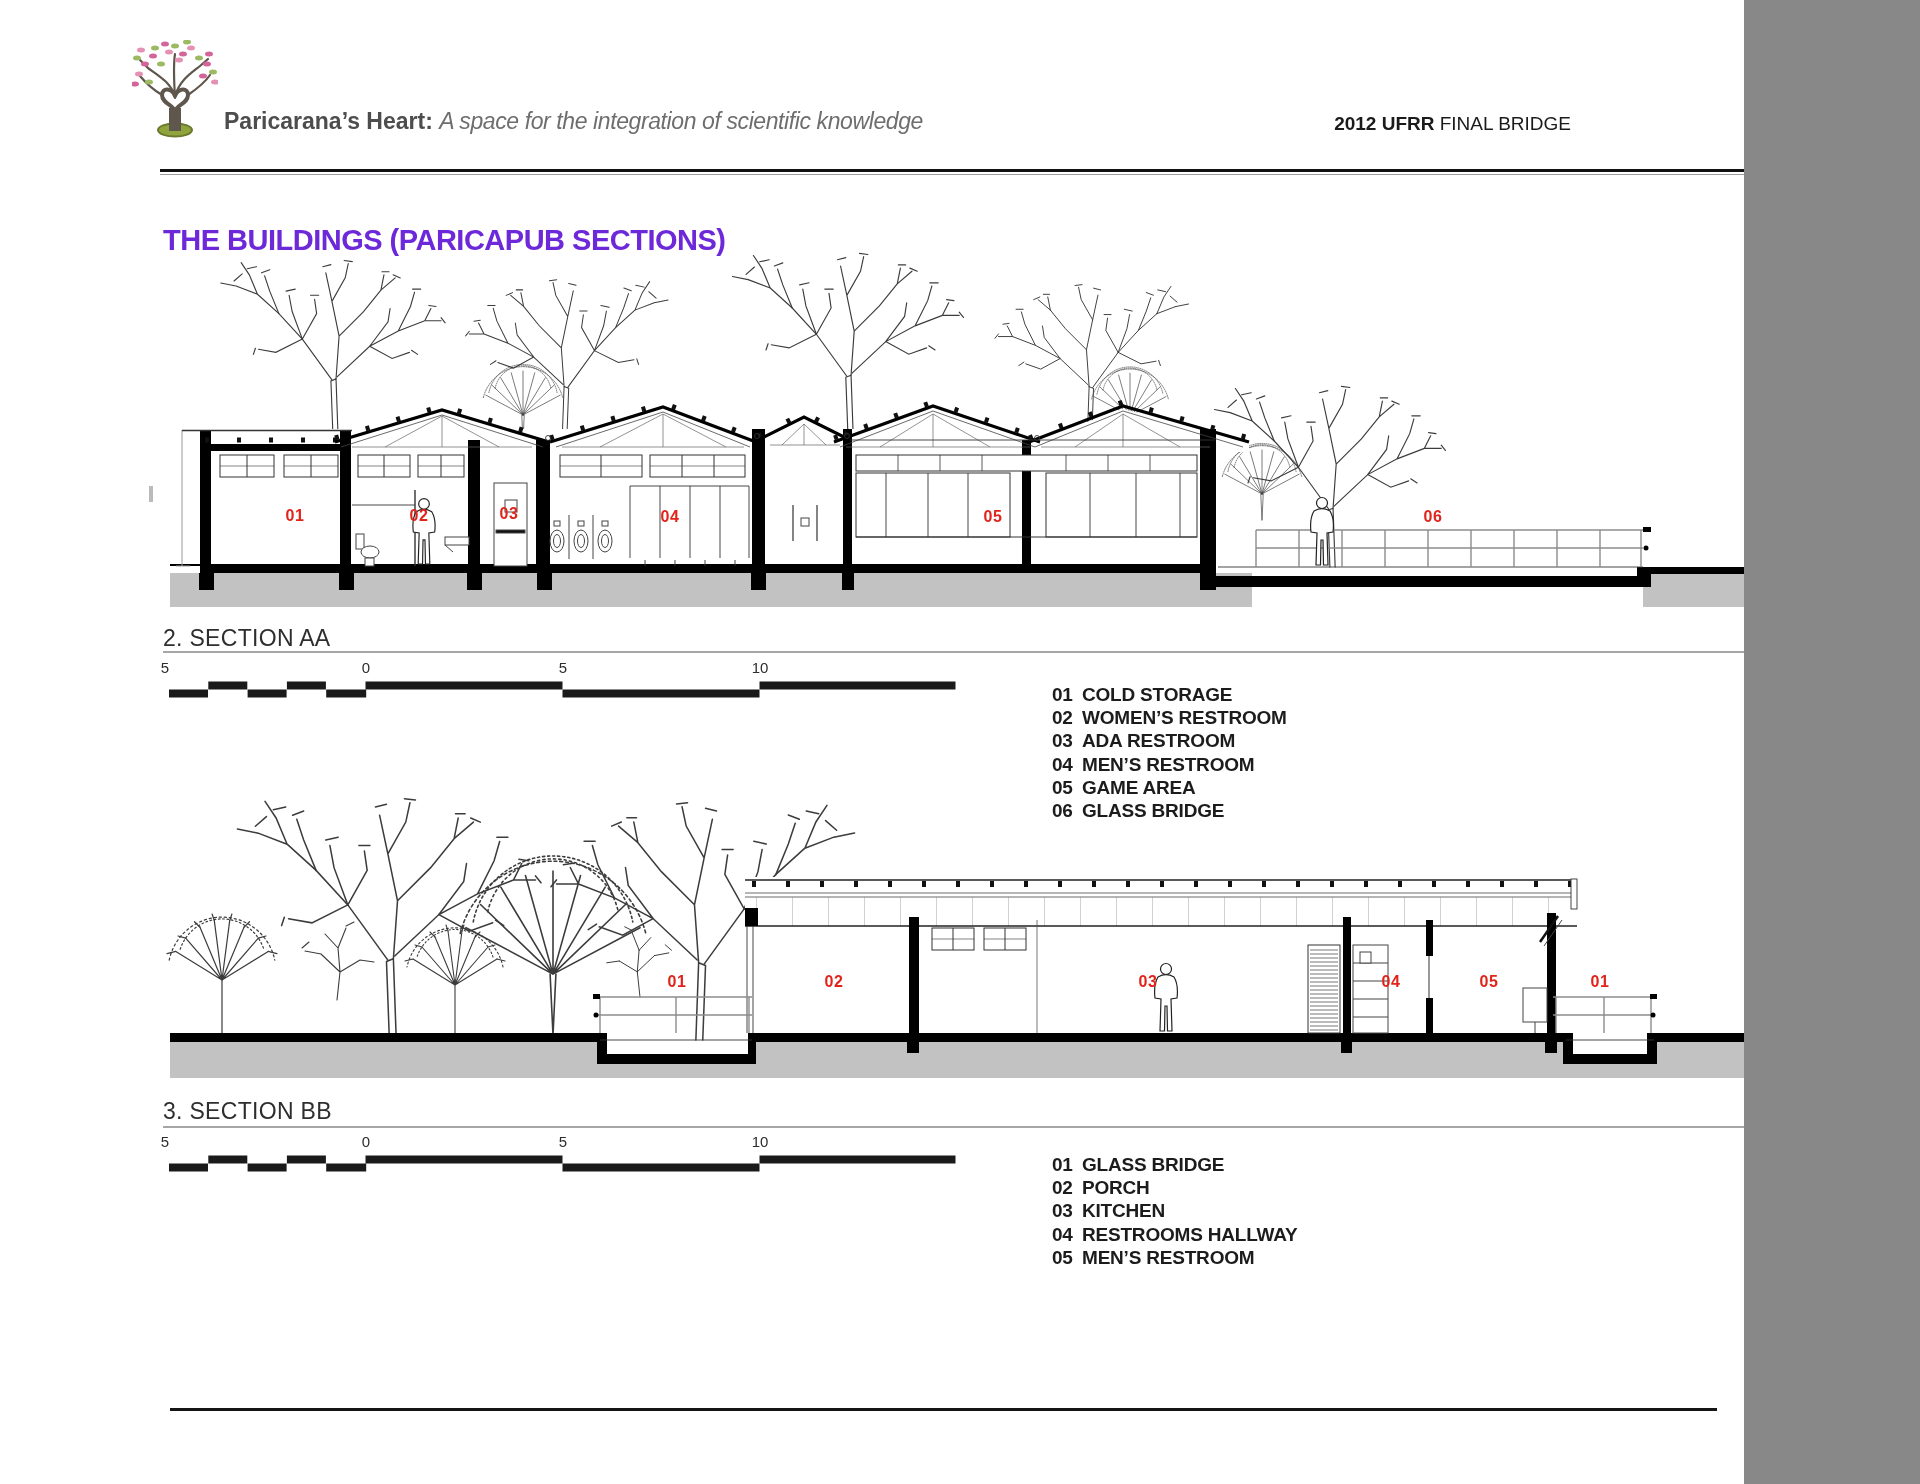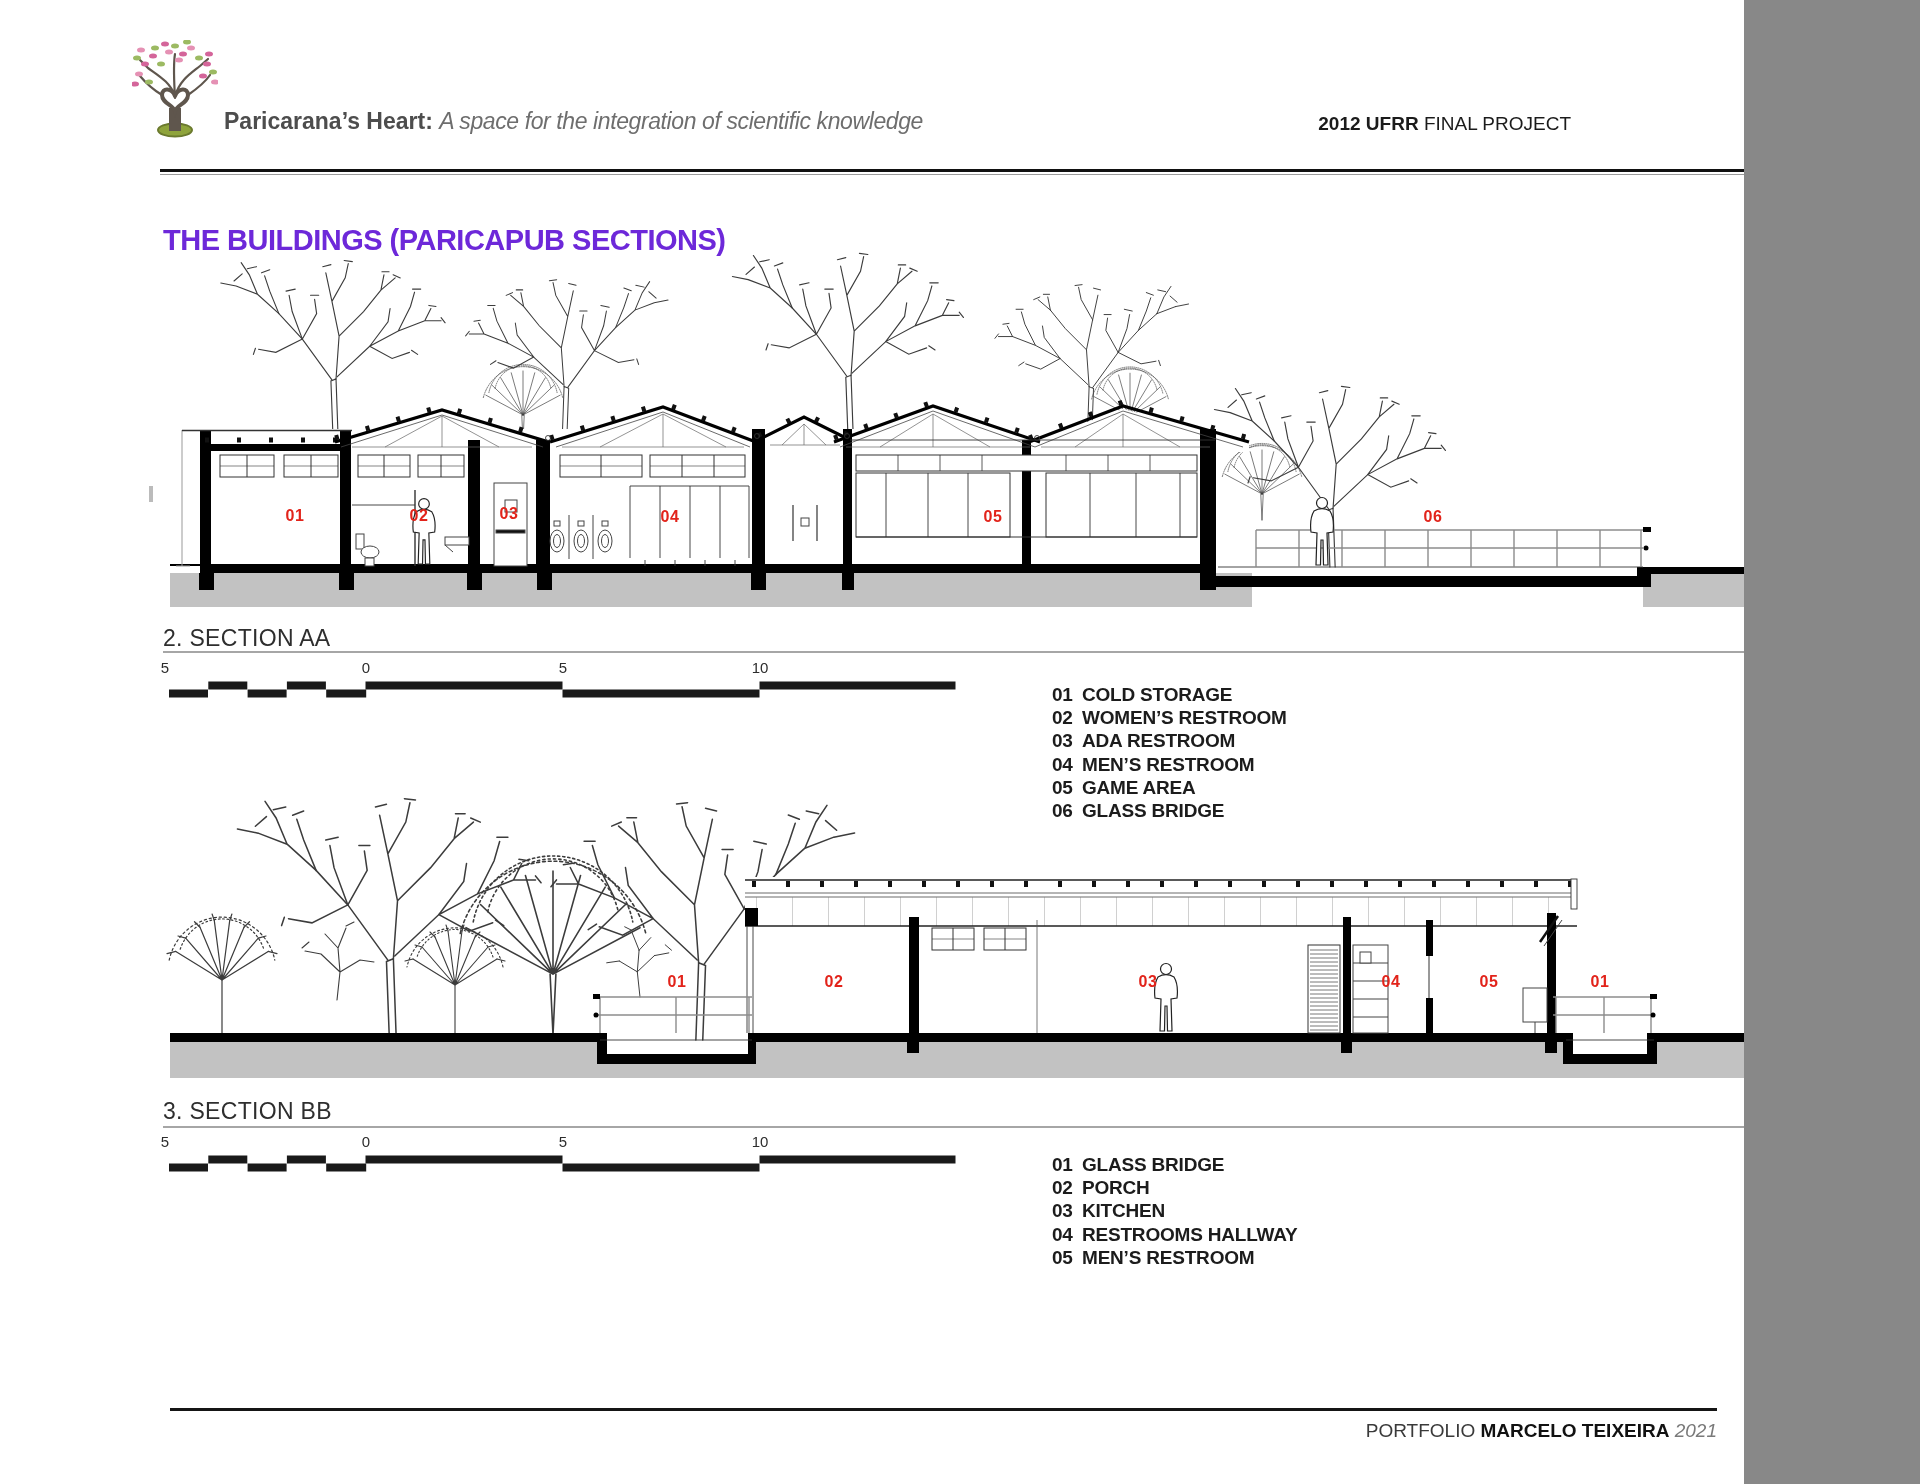--- a/index.html
+++ b/index.html
@@ -86,21 +86,21 @@
       <ellipse cx="34" cy="-30" rx="4" ry="2.5" fill="#d4659a"></ellipse>
       <ellipse cx="4" cy="-24" rx="4" ry="2.5" fill="#e591b4"></ellipse>
     </g>
   </svg>
 
   <div class="brand">
     <b>Paricarana’s Heart:</b>
     <i>A space for the integration of scientific knowledge</i>
   </div>
   <div class="project">
-    <b>2012 UFRR</b><span> FINAL PROJECT</span>
+    <b>2012 UFRR</b><span> FINAL BRIDGE</span>
   </div>
   <div class="rule-black"></div>
   <div class="rule-gray-thin"></div>
 
   <div class="page-title">THE BUILDINGS (PARICAPUB SECTIONS)</div>
 
   <svg class="abs" style="left:140px;top:228px;" width="1650" height="385" viewBox="140 228 1650 385">
     <defs>
       <g id="treeBig">
         <path class="tree" d="M-2 0 L-4 -54 M3 0 L1 -56 M-4 -54 L1 -56"></path>
@@ -516,17 +516,14 @@
   </svg>
   <div class="legend" style="top:1153px;">
     <div class="leg-row"><span class="num">01</span><span>GLASS BRIDGE</span></div>
     <div class="leg-row"><span class="num">02</span><span>PORCH</span></div>
     <div class="leg-row"><span class="num">03</span><span>KITCHEN</span></div>
     <div class="leg-row"><span class="num">04</span><span>RESTROOMS HALLWAY</span></div>
     <div class="leg-row"><span class="num">05</span><span>MEN’S RESTROOM</span></div>
   </div>
 
   <div class="footer-rule"></div>
-  <div class="footer-text">
-    <span>PORTFOLIO </span><b>MARCELO TEIXEIRA</b><i> 2021</i>
-  </div>
 
 </div>
 
 </body></html>

